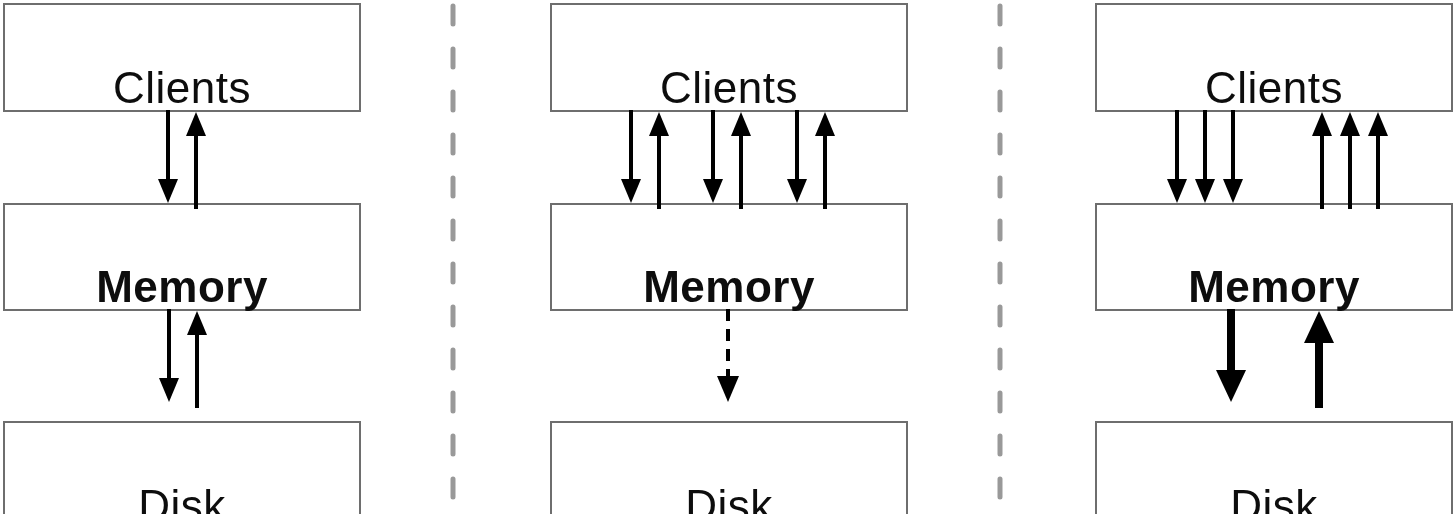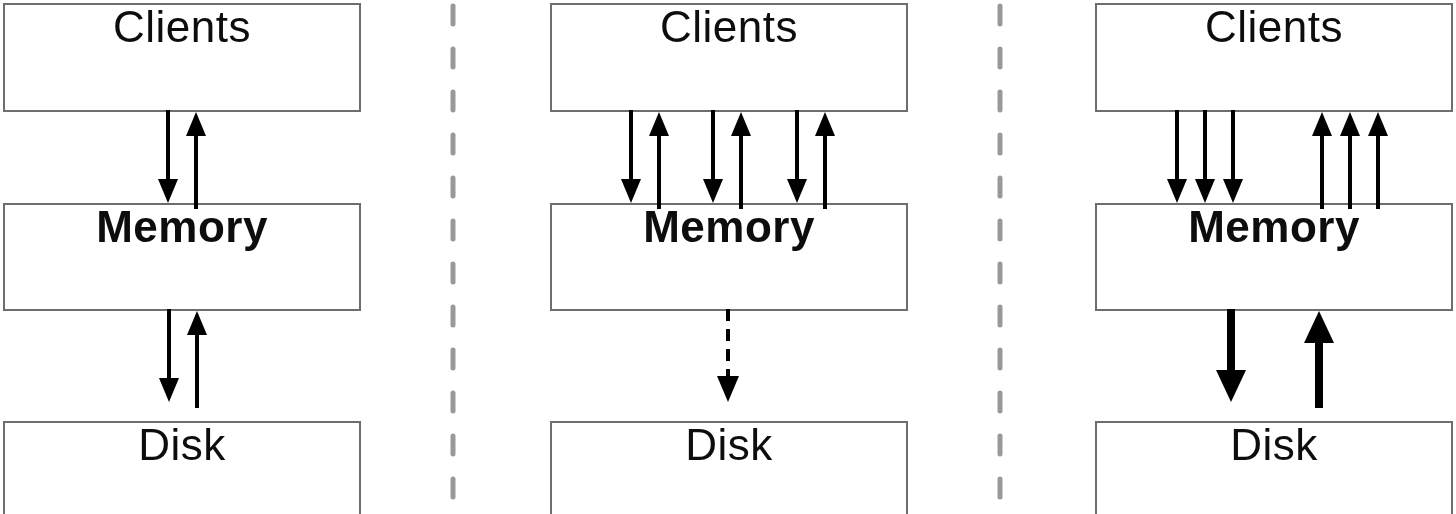--- a/index.html
+++ b/index.html
@@ -17,21 +17,21 @@
   }
   .panel { position: absolute; top: 0; height: 514px; width: 358px; }
   .node-box {
     position: absolute;
     left: 0;
     width: 354px;               
     height: 105px;              
     border: 2px solid var(--box-border, #6e6e6e);
     background: #ffffff;
     display: flex;
-    align-items: flex-start;
+    align-items: flex-end;
     justify-content: center;
     z-index: 1;
   }
   .node-box.clients { top: 3px; }
   .node-box.memory  { top: 203px; height: 104px; font-weight: bold; }
   .node-box.disk    { top: 410px; margin-top: 11px; }
   .node-label {
     font-size: 44px;
     line-height: 1;
     color: #0d0d0d;

